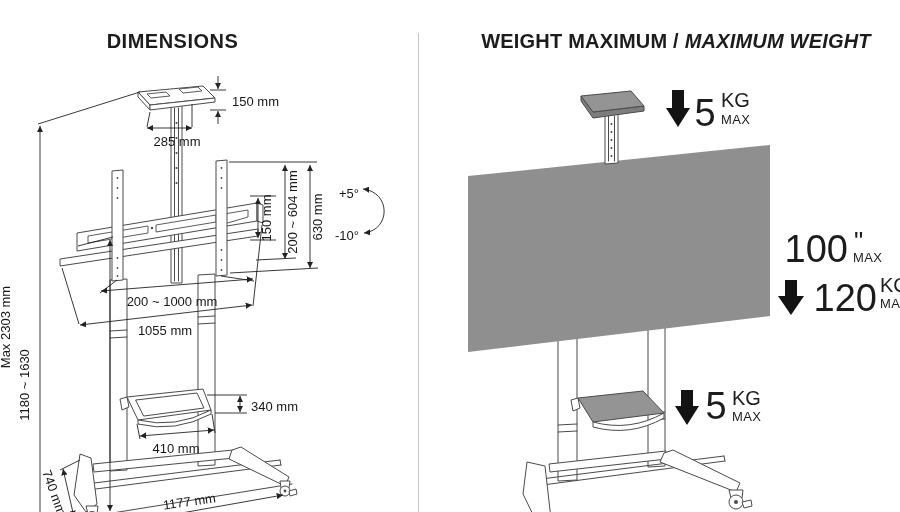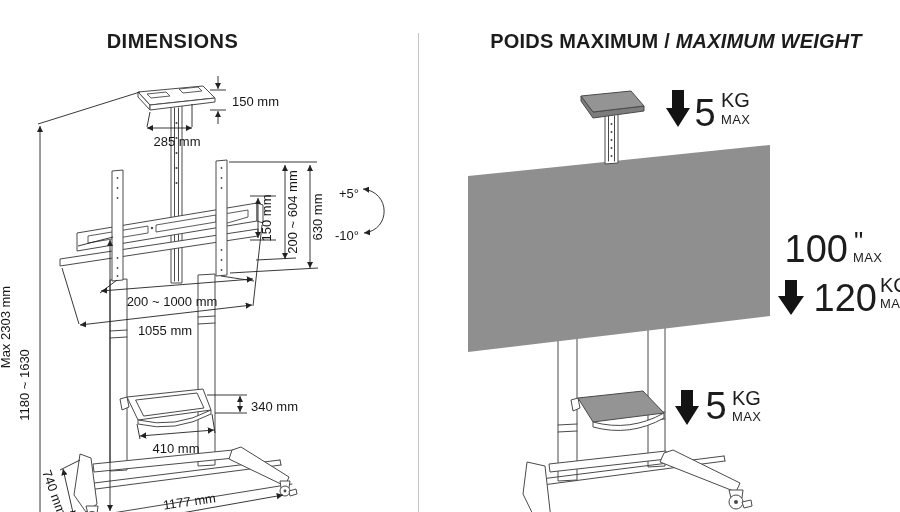--- a/index.html
+++ b/index.html
@@ -33,21 +33,21 @@
   .maxq { font-size:13px; fill:#1c1c1c; letter-spacing:0.4px; }
 </style>
 </head>
 <body>
 
 <div class="sheet">
 
   <div class="panel-title left">DIMENSIONS</div>
 
   <div class="panel-title right">
-    <span>POIDS MAXIMUM</span><span class="sep"> / </span><em>MAXIMUM WEIGHT</em>
+    <span>WEIGHT MAXIMUM</span><span class="sep"> / </span><em>MAXIMUM WEIGHT</em>
   </div>
 
   <div class="divider"></div>
 
   <svg class="left-svg" width="420" height="512" viewBox="0 0 420 512">
     <defs>
       <marker id="ah" viewBox="0 0 10 10" refX="10" refY="5" markerWidth="7" markerHeight="7" orient="auto-start-reverse">
         <path d="M0,0 L10,5 L0,10 Z" fill="#222222"></path>
       </marker>
     </defs>

